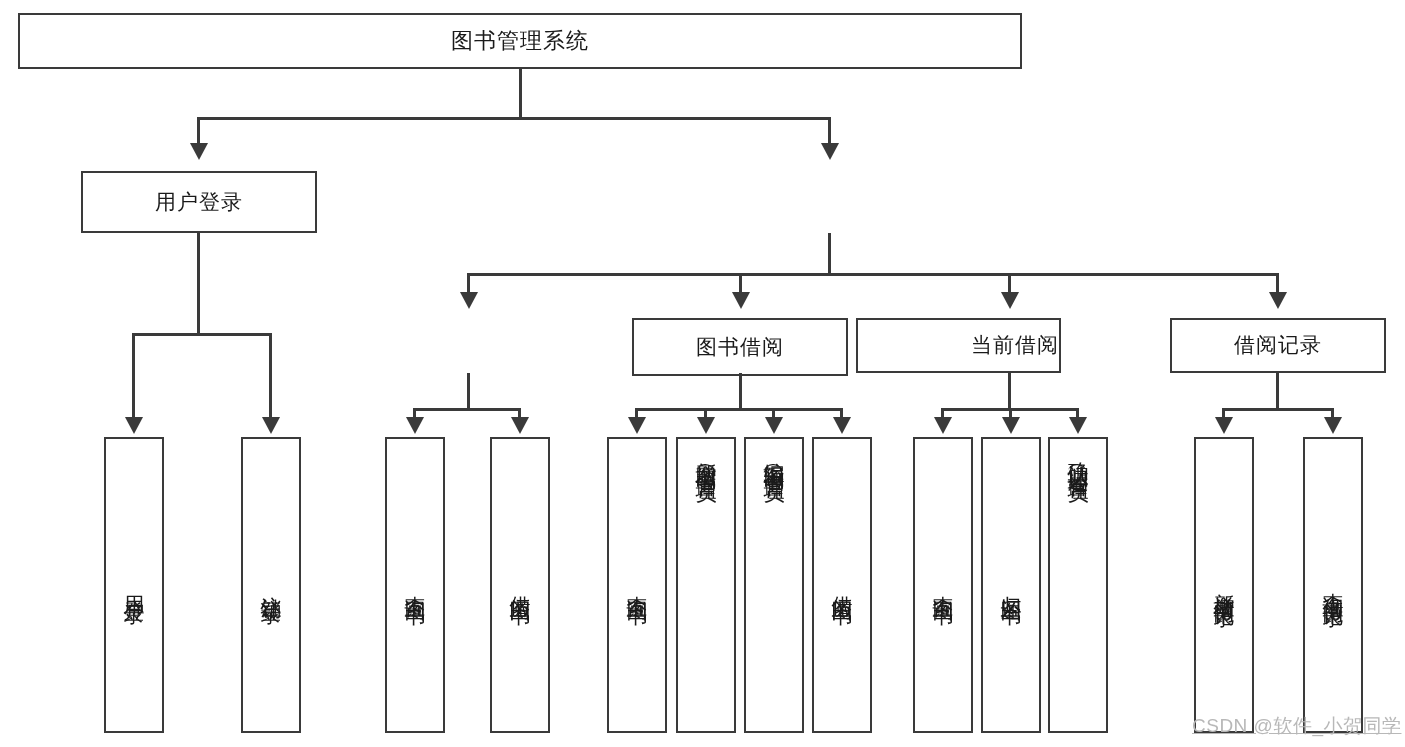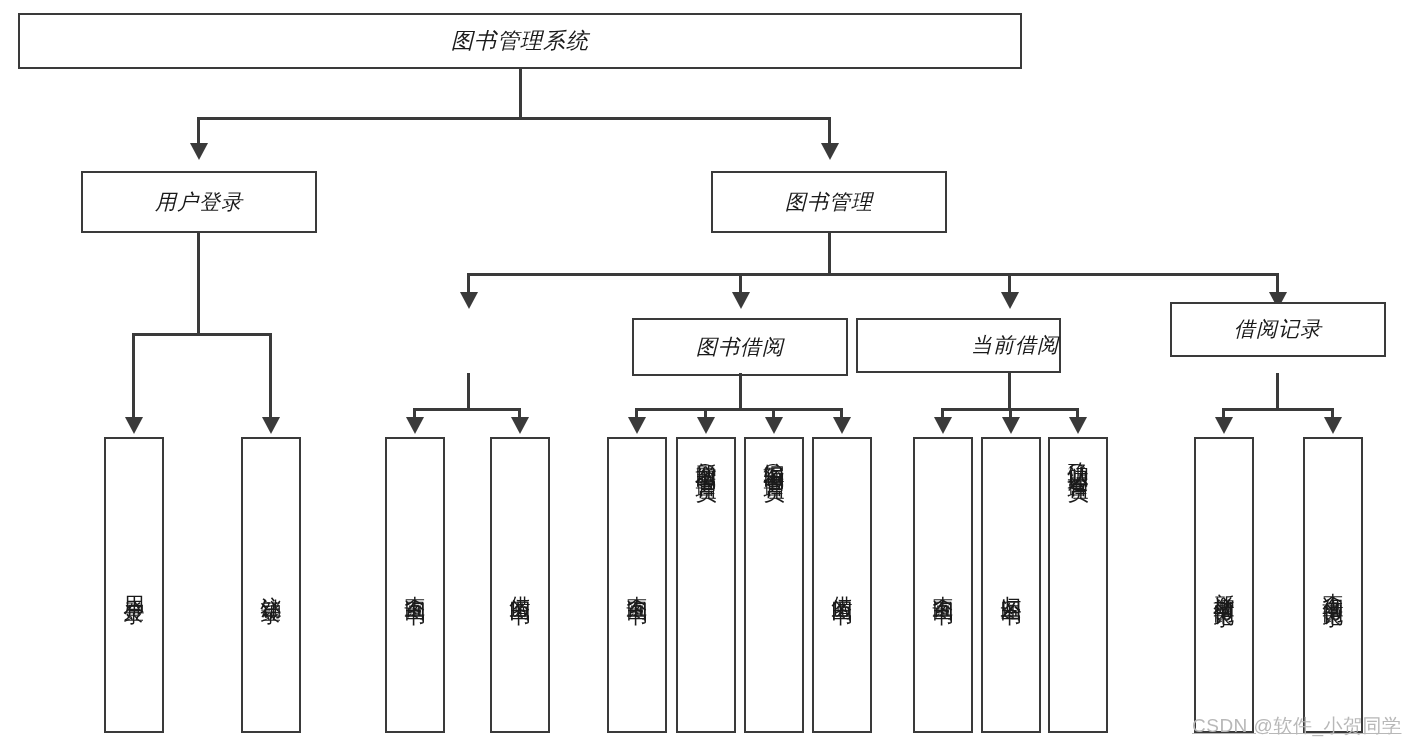--- a/index.html
+++ b/index.html
@@ -34,21 +34,20 @@
     display: block;
     text-align: center;
     line-height: 1.25;
     white-space: nowrap;
   }
 
   
   .node.horiz .node-label {
     font-size: 21px;
     letter-spacing: 1px;
-    font-style: italic;
   }
   .node.root .node-label { font-size: 22px; }
 
   
   .node.vert {
     align-items: flex-start;
     justify-content: center;
     padding-top: 6px;
   }
   .node.vert .node-label {
@@ -104,23 +103,20 @@
   <div class="hline" style="left:197px; top:117px; width:634px; height:3px;"></div>
   <div class="vline" style="left:197px; top:117px; width:3px; height:29px;"></div>
   <div class="arrow-head" style="left:190px; top:143px;"></div>
   <div class="vline" style="left:828px; top:117px; width:3px; height:29px;"></div>
   <div class="arrow-head" style="left:821px; top:143px;"></div>
 
   <div class="node horiz" style="left:81px; top:171px; width:236px; height:62px;">
     <span class="node-label">用户登录</span>
   </div>
 
-  <div class="node horiz" style="left:711px; top:171px; width:236px; height:62px;">
-    <span class="node-label">图书管理</span>
-  </div>
 
   <div class="vline" style="left:197px; top:233px; width:3px; height:102px;"></div>
   <div class="hline" style="left:132px; top:333px; width:140px; height:3px;"></div>
   <div class="vline" style="left:132px; top:333px; width:3px; height:86px;"></div>
   <div class="arrow-head" style="left:125px; top:417px;"></div>
   <div class="vline" style="left:269px; top:333px; width:3px; height:86px;"></div>
   <div class="arrow-head" style="left:262px; top:417px;"></div>
 
   <div class="vline" style="left:828px; top:233px; width:3px; height:42px;"></div>
   <div class="hline" style="left:467px; top:273px; width:812px; height:3px;"></div>
@@ -139,21 +135,21 @@
 
 
   <div class="node horiz" style="left:632px; top:318px; width:216px; height:58px;">
     <span class="node-label">图书借阅</span>
   </div>
 
   <div class="node horiz" style="left:856px; top:318px; width:205px; height:55px;justify-content:flex-end;">
     <span class="node-label">当前借阅</span>
   </div>
 
-  <div class="node horiz" style="left:1170px; top:302px; width:216px; height:55px;">
+  <div class="node horiz" style="left:1170px; top:318px; width:216px; height:55px;">
     <span class="node-label">借阅记录</span>
   </div>
 
   <div class="vline" style="left:467px; top:373px; width:3px; height:38px;"></div>
   <div class="hline" style="left:413px; top:408px; width:108px; height:3px;"></div>
   <div class="vline" style="left:413px; top:408px; width:3px; height:11px;"></div>
   <div class="arrow-head" style="left:406px; top:417px;"></div>
   <div class="vline" style="left:518px; top:408px; width:3px; height:11px;"></div>
   <div class="arrow-head" style="left:511px; top:417px;"></div>
 

